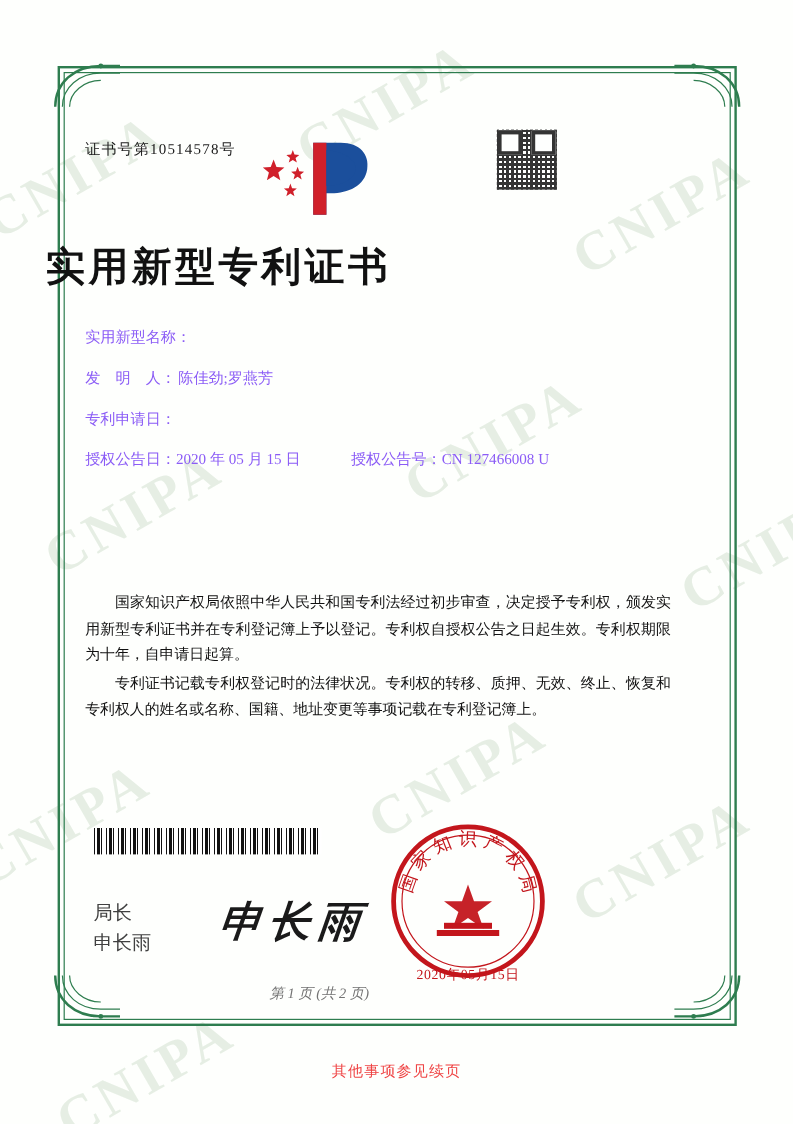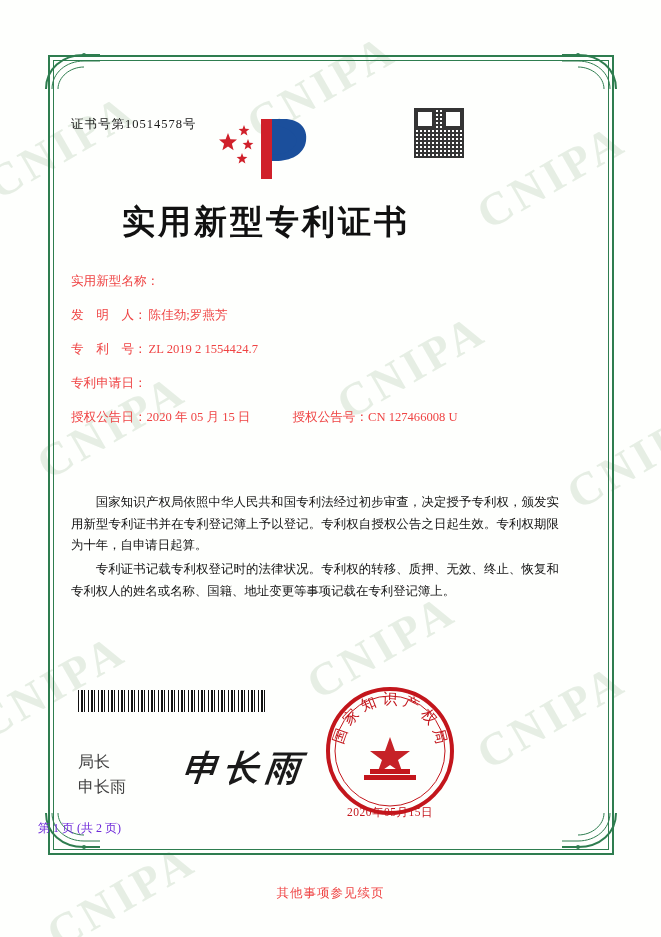--- a/index.html
+++ b/index.html
@@ -115,34 +115,34 @@
   .logo {
     position: absolute;
     left: 50%; top: 55px;
     transform: translateX(-50%);
     width: 120px; height: 70px;
   }
 
   .title {
     position: absolute;
     left: 0; right: 0; top: 140px;
-    text-align: center;
+    text-align: left;
     font-size: 33px;
     font-weight: bold;
     letter-spacing: 3px;
     color: #111;
     font-family: Liberation Serif, serif;
   }
 
   .fields {
     position: absolute;
     left: 33px; top: 212px;
     width: 490px;
     font-size: 12.6px;
-    color: #ef4444;
+    color: #8b5cf6;
     line-height: 1.5;
   }
   .field-row {
     display: flex;
     margin-bottom: 15px;
     align-items: flex-start;
   }
   .field-label {
     white-space: pre;
     flex: 0 0 auto;
@@ -207,22 +207,24 @@
     color: #1a1a1a;
     letter-spacing: 6px;
     font-weight: bold;
     font-style: italic;
     transform: skewX(-6deg);
   }
 
   .page-no {
     position: absolute;
     left: 0; right: 0; top: 760px;
+    text-align: center;
     font-size: 12px;
-    color: #6d28d9;
+    color: #737373;
+    font-style: italic;
   }
 
   .footer-note {
     position: absolute;
     left: 0; right: 0; top: 885px;
     text-align: center;
     font-size: 12.5px;
     color: #ef4444;
     z-index: 5;
     letter-spacing: 1px;
@@ -308,24 +310,20 @@
 
       <div class="field-row">
         <span class="field-label">实用新型名称：</span>
       </div>
 
       <div class="field-row">
         <span class="field-label">发　明　人：</span>
         <span class="field-value">陈佳劲;罗燕芳</span>
       </div>
 
-      <div class="field-row">
-        <span class="field-label">专　利　号：</span>
-        <span class="field-value">ZL 2019 2 1554424.7</span>
-      </div>
 
       <div class="field-row">
         <span class="field-label">专利申请日：</span>
       </div>
 
 
 
       <div class="field-row dual">
         <span class="field-label">授权公告日：</span>
         <span>2020 年 05 月 15 日</span>

